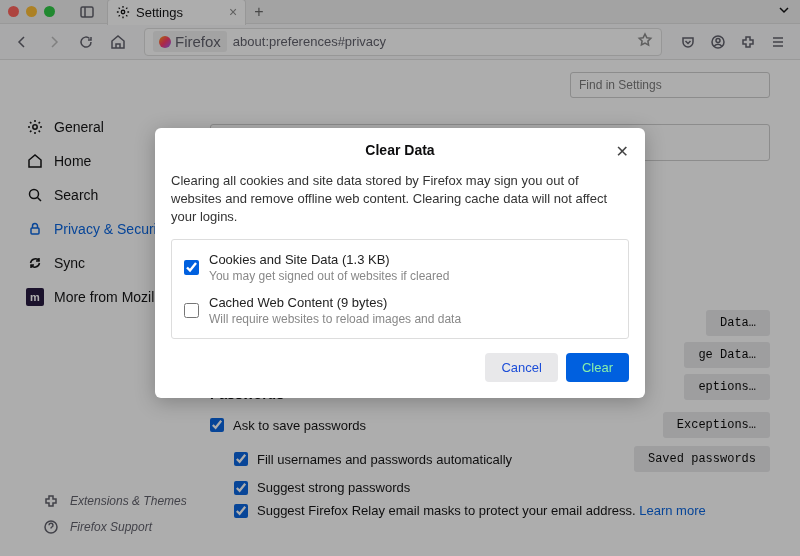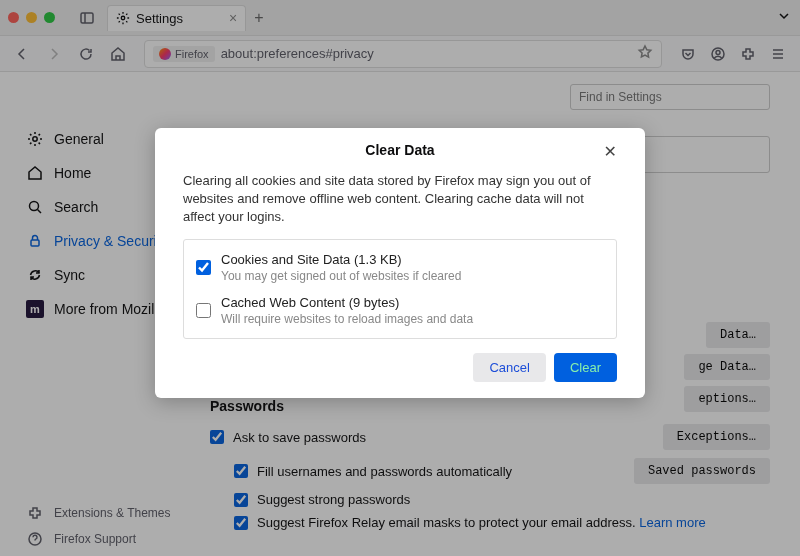--- a/index.html
+++ b/index.html
@@ -1,60 +1,60 @@
 <!DOCTYPE html>
 <html><head>
 <meta charset="utf-8">
 <style>
 * { box-sizing: border-box; margin: 0; padding: 0; }
 body { font-family: -apple-system, BlinkMacSystemFont, "Segoe UI", sans-serif; font-size: 13px; color: #0c0c0d; background: #fff; width: 800px; height: 556px; overflow: hidden; position: relative; }
-.titlebar { height: 36px; background: #f0f0f0; border-bottom: 1px solid #e0e0e0; display: flex; align-items: center; padding: 0 8px; }
+.titlebar { height: 24px; background: #f0f0f0; border-bottom: 1px solid #e0e0e0; display: flex; align-items: center; padding: 0 8px; }
 .traffic { display: flex; gap: 7px; margin-right: 20px; }
 .traffic span { width: 11px; height: 11px; border-radius: 50%; display: block; }
 .tl-red { background: #ff5f57; }
 .tl-yellow { background: #febc2e; }
 .tl-green { background: #28c840; }
 .titlebar-btn { width: 24px; height: 24px; display: flex; align-items: center; justify-content: center; color: #5b5b66; }
 .tab { display: flex; align-items: center; background: #fff; border: 1px solid #ddd; border-bottom: none; border-radius: 4px 4px 0 0; padding: 4px 8px; height: 26px; margin-left: 8px; gap: 6px; }
 .tab-icon { width: 14px; height: 14px; display: flex; align-items: center; justify-content: center; }
 .tab-close { font-size: 14px; color: #888; margin-left: 40px; }
 .newtab { margin-left: 8px; color: #666; font-size: 16px; }
 .titlebar-right { margin-left: auto; display: flex; align-items: center; gap: 8px; }
 .toolbar { height: 36px; background: #f9f9fb; border-bottom: 1px solid #e0e0e0; display: flex; align-items: center; padding: 0 8px; gap: 4px; }
 .nav-btn { width: 28px; height: 28px; display: flex; align-items: center; justify-content: center; color: #5b5b66; border-radius: 4px; }
 .nav-btn.disabled { color: #bbb; }
 .urlbar { flex: 1; background: #fff; border: 1px solid #ddd; border-radius: 4px; height: 28px; display: flex; align-items: center; padding: 0 8px; margin: 0 8px; gap: 6px; }
-.firefox-chip { display: flex; align-items: center; gap: 4px; background: #f0f0f0; padding: 2px 6px; border-radius: 3px; font-size: 11px; color: #5b5b66; }
+.firefox-chip { display: flex; align-items: center; gap: 4px; background: #f0f0f0; padding: 2px 6px; border-radius: 3px; font-size: 15px; color: #5b5b66; }
 .ff-icon { width: 12px; height: 12px; background: linear-gradient(135deg, #ff9500, #ff3366, #9059ff); border-radius: 50%; }
 .url-text { font-size: 13px; color: #5b5b66; }
 .url-star { margin-left: auto; color: #888; }
 .toolbar-right { display: flex; gap: 2px; }
 .content { position: relative; height: calc(556px - 64px); display: flex; }
 .sidebar { width: 200px; padding: 50px 0 0 20px; }
 .side-item { display: flex; align-items: center; gap: 10px; padding: 8px 6px; font-size: 14px; color: #0c0c0d; border-radius: 4px; cursor: pointer; }
 .side-item.active { color: #0060df; }
 .side-icon { width: 18px; height: 18px; display: flex; align-items: center; justify-content: center; flex-shrink: 0; }
 .side-icon-m { width: 18px; height: 18px; background: #20123a; color: #fff; font-size: 11px; font-weight: bold; display: flex; align-items: center; justify-content: center; border-radius: 2px; }
-.side-bottom { position: absolute; bottom: 12px; left: 20px; }
+.side-bottom { position: absolute; bottom: 12px; left: 36px; font-style: italic; }
 .side-bottom .side-item { font-size: 12px; padding: 4px 6px; color: #5b5b66; }
 .main { flex: 1; padding: 12px 30px 0 10px; overflow: hidden; }
 .find-wrap { display: flex; justify-content: flex-end; margin-bottom: 26px; }
 .find-input { width: 200px; padding: 5px 8px; border: 1px solid #ccc; border-radius: 3px; font-size: 12px; color: #888; }
 .box { border: 1px solid #ccc; border-radius: 3px; padding: 10px 12px; margin-bottom: 18px; font-size: 13px; color: #444; }
 .section-title { font-size: 15px; font-weight: 600; margin-bottom: 12px; }
 .subsection-title { font-size: 14px; font-weight: 600; margin: 8px 0 10px; }
 .pref-row { display: flex; align-items: center; margin-bottom: 8px; }
 .pref-row.indent { margin-left: 24px; }
 .pref-check { width: 14px; height: 14px; margin-right: 9px; accent-color: #0060df; flex-shrink: 0; }
 .pref-label { font-size: 13px; }
 .pref-btn { margin-left: auto; padding: 6px 14px; background: #e8e8ea; border: none; border-radius: 3px; font-size: 12px; cursor: pointer; font-family: Liberation Mono, monospace; }
 .btn-col { position: absolute; right: 30px; display: flex; flex-direction: column; gap: 6px; }
 .learn-link { color: #0060df; }
 .overlay { position: absolute; inset: 0; background: rgba(20,20,20,0.35); display: flex; align-items: flex-start; justify-content: center; padding-top: 128px; }
-.modal { width: 490px; background: #fff; border-radius: 6px; box-shadow: 0 4px 20px rgba(0,0,0,0.25); padding: 14px 28px 16px; }
+.modal { width: 490px; background: #fff; border-radius: 6px; box-shadow: 0 4px 20px rgba(0,0,0,0.25); padding: 14px 16px 16px; }
 .modal-head { display: flex; align-items: center; justify-content: center; position: relative; margin-bottom: 14px; }
 .modal-title { font-size: 14px; font-weight: 600; }
 .modal-close { position: absolute; right: 0; top: 0; font-size: 16px; color: #444; cursor: pointer; }
 .modal-desc { font-size: 13px; color: #333; line-height: 1.4; margin-bottom: 12px; }
 .modal-box { border: 1px solid #ddd; border-radius: 3px; padding: 12px; margin-bottom: 14px; }
 .modal-item { display: flex; gap: 10px; margin-bottom: 12px; align-items: center; }
 .modal-item:last-child { margin-bottom: 0; }
 .modal-check { width: 15px; height: 15px; accent-color: #0060df; margin-top: 1px; flex-shrink: 0; }
 .modal-item-title { font-size: 13px; color: #222; }
 .modal-item-sub { font-size: 12px; color: #888; margin-top: 2px; }

